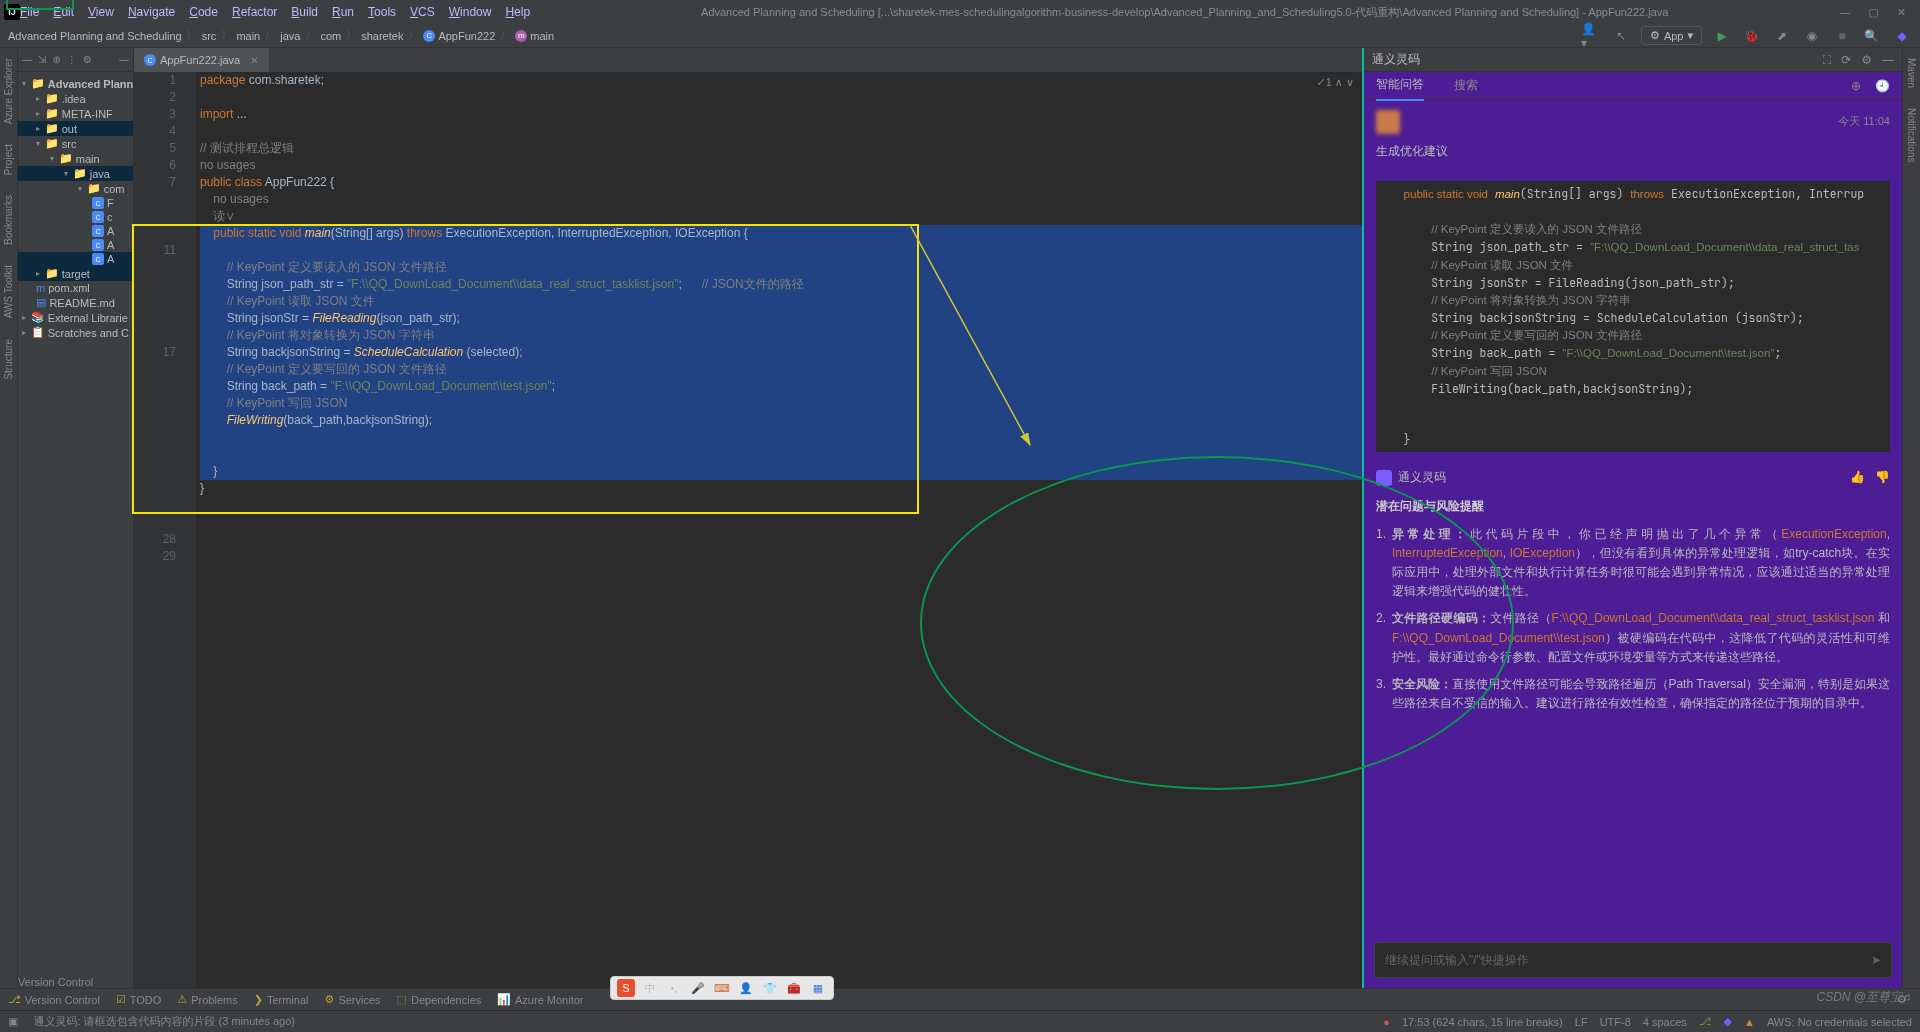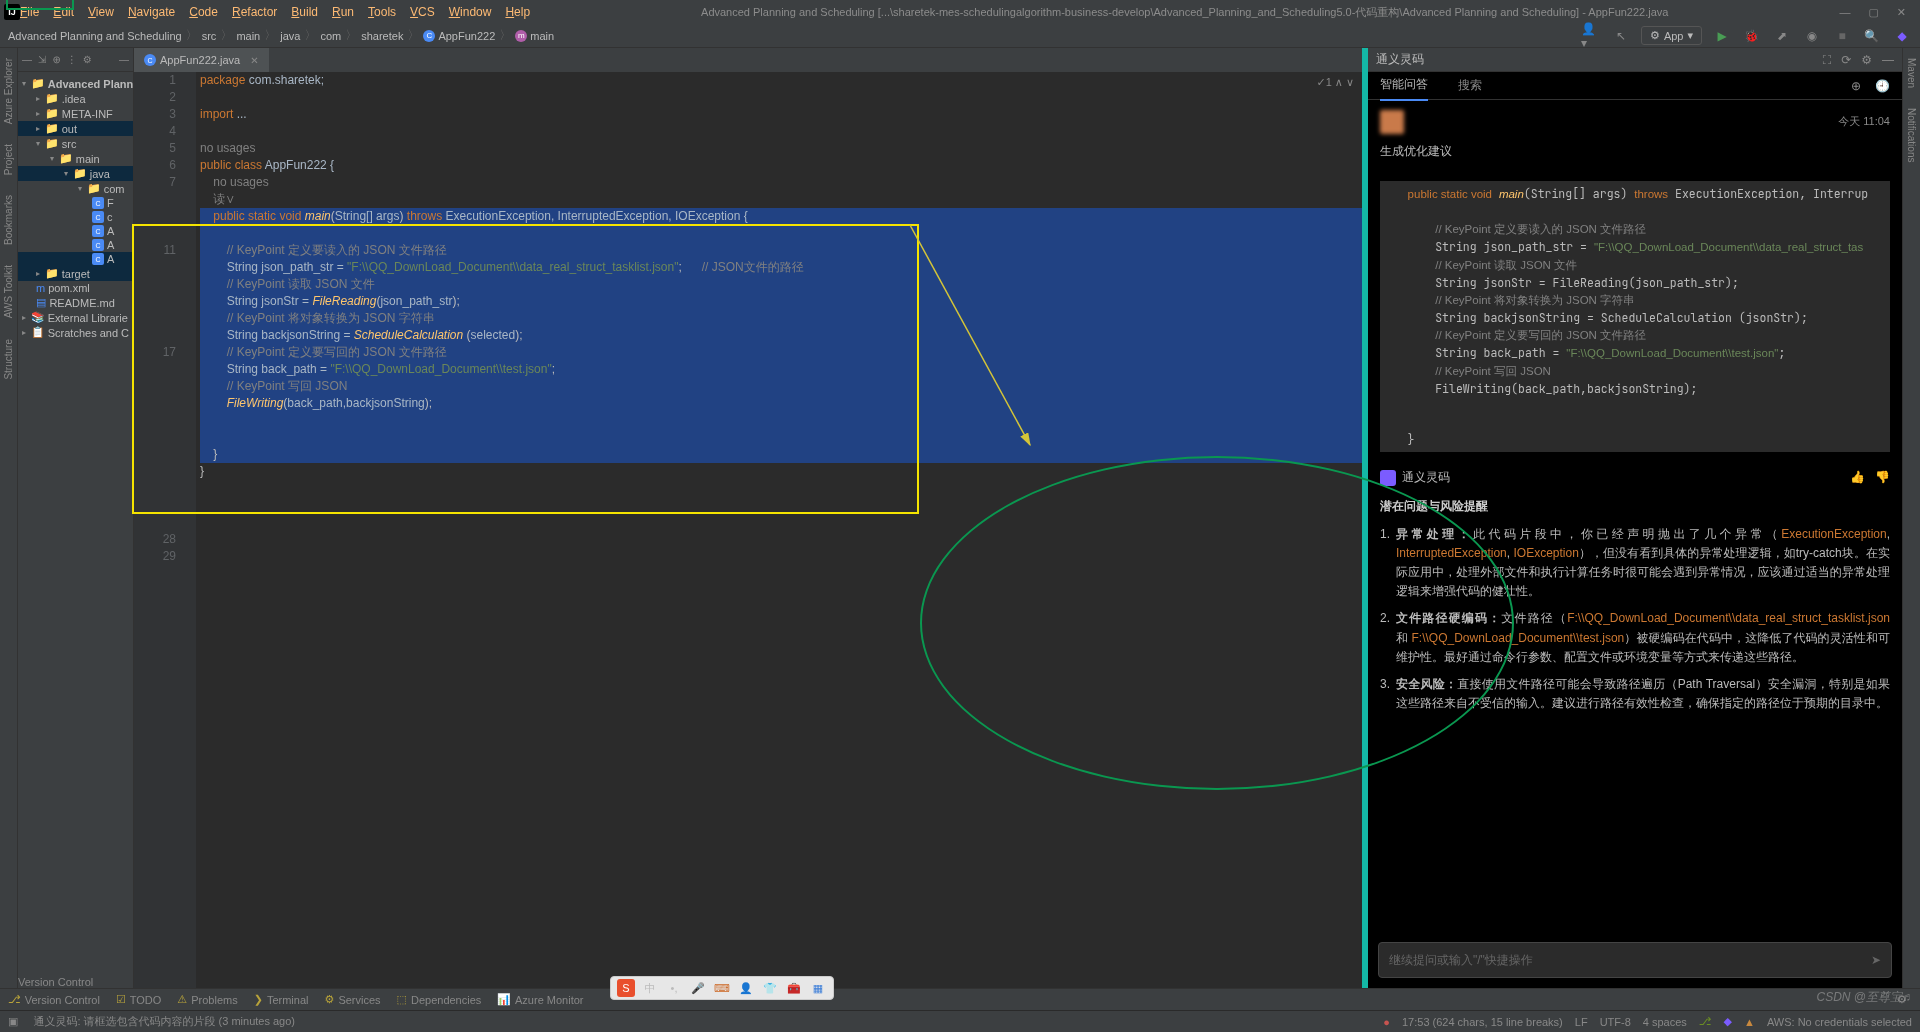--- a/index.html
+++ b/index.html
@@ -1,19 +1,19 @@
 <!DOCTYPE html>
 <html><head>
 <meta charset="utf-8">
 <style>
 * { margin:0; padding:0; box-sizing:border-box; font-family:"Segoe UI",Arial,sans-serif; }
 body { background:#2b2b2b; color:#bbb; font-size:12px; overflow:hidden; width:1920px; height:1032px; position:relative; }
 .titlebar { height:24px; background:#3c3f41; display:flex; align-items:center; padding:0 4px; }
 .titlebar .logo { width:16px; height:16px; background:#000; border-radius:2px; margin-right:0; display:flex; align-items:center; justify-content:center; color:#fff; font-size:9px; font-weight:bold; }
-.menu { display:flex; gap:14px; color:#fdba74; font-size:12px; }
+.menu { display:flex; gap:14px; color:#c4b5fd; font-size:12px; }
 .menu span u { text-decoration:underline; }
 .title-text { flex:1; text-align:center; color:#8c8c8c; font-size:11px; }
 .winbtns { display:flex; gap:18px; padding-right:10px; color:#888; font-size:11px; }
 .breadcrumb { height:24px; background:#3c3f41; display:flex; align-items:center; padding:0 8px; border-bottom:1px solid #323232; }
 .breadcrumb .crumb { color:#bbb; font-size:11px; display:flex; align-items:center; }
 .breadcrumb .sep { color:#666; margin:0 4px; }
 .breadcrumb .badge-c { width:12px; height:12px; border-radius:50%; background:#4a8af4; color:#fff; font-size:8px; display:inline-flex; align-items:center; justify-content:center; margin-right:3px; }
 .breadcrumb .badge-m { width:12px; height:12px; border-radius:50%; background:#b05ea9; color:#fff; font-size:8px; display:inline-flex; align-items:center; justify-content:center; margin-right:3px; }
 .toolbar-right { margin-left:auto; display:flex; align-items:center; gap:10px; }
 .run-config { background:#3c3f41; border:1px solid #555; border-radius:3px; padding:2px 8px; font-size:11px; display:flex; align-items:center; gap:4px; }
@@ -53,21 +53,21 @@
 .code-line { white-space:pre; height:17px; }
 .sel-bg { background:#214283; }
 .kw { color:#cc7832; }
 .str { color:#6a8759; }
 .com { color:#808080; }
 .ident { color:#a9b7c6; }
 .fn { color:#ffc66d; font-style:italic; }
 .yellow-box { position:absolute; border:2px solid #f5e400; pointer-events:none; }
 .green-box { position:absolute; border:2px solid #0a9750; pointer-events:none; }
 .green-ellipse { position:absolute; border:2px solid #0a9750; border-radius:50%; pointer-events:none; }
-.ai-panel { width:540px; background:#000000; border-left:6px solid #14b8a6; display:flex; flex-direction:column; }
+.ai-panel { width:540px; background:#4c1d95; border-left:2px solid #14b8a6; display:flex; flex-direction:column; }
 .ai-header { height:24px; background:#3c3f41; display:flex; align-items:center; padding:0 8px; border-bottom:1px solid #323232; }
 .ai-title { font-size:12px; color:#bbb; }
 .ai-header .icons { margin-left:auto; display:flex; gap:10px; color:#888; }
 .ai-tabs { height:28px; display:flex; align-items:center; padding:0 12px; gap:30px; border-bottom:1px solid #323232; }
 .ai-tab { font-size:12px; color:#888; padding:6px 0; }
 .ai-tab.active { color:#bbb; border-bottom:2px solid #4a8af4; }
 .ai-tab-icons { margin-left:auto; display:flex; gap:14px; color:#888; }
 .ai-body { flex:1; overflow:hidden; padding:10px 12px; font-size:12px; line-height:1.6; }
 .msg-user { display:flex; align-items:center; gap:8px; margin-bottom:8px; }
 .avatar { width:24px; height:24px; background:#c97a4a; border-radius:2px; filter:blur(2px); }
@@ -237,20 +237,21 @@
           <div style="height: 17px;">28</div>
           <div style="height: 17px;">29</div>
         </div>
       <div class="gutter-2"></div>
       <div class="code" id="code">
         <div style="position:absolute;right:8px;top:2px;color:#888;font-size:11px">✓1 ∧ ∨</div>
       <div class="code-line"><span class="kw">package</span> <span class="ident">com.sharetek;</span></div>
           <div class="code-line"> </div>
           <div class="code-line"><span class="kw">import</span> <span class="ident">...</span></div>
           <div class="code-line"> </div>
+          <div class="code-line"><span class="com">// 测试排程总逻辑</span></div>
           <div class="code-line"><span class="com">no usages</span></div>
           <div class="code-line"><span class="kw">public class</span> <span class="ident">AppFun222 {</span></div>
           <div class="code-line">    <span class="com">no usages</span></div>
           <div class="code-line">    <span class="com">读∨</span></div>
           <div class="code-line sel-bg">    <span class="kw">public static</span> <span class="kw">void</span> <span class="fn">main</span>(<span class="ident">String[] args</span>) <span class="kw">throws</span> <span class="ident">ExecutionException, InterruptedException, IOException {</span></div>
           <div class="code-line sel-bg"> </div>
           <div class="code-line sel-bg">        <span class="com">// KeyPoint 定义要读入的 JSON 文件路径</span></div>
           <div class="code-line sel-bg">        <span class="ident">String json_path_str = </span><span class="str">"F:\\QQ_DownLoad_Document\\data_real_struct_tasklist.json"</span>;      <span class="com">// JSON文件的路径</span></div>
           <div class="code-line sel-bg">        <span class="com">// KeyPoint 读取 JSON 文件</span></div>
           <div class="code-line sel-bg">        <span class="ident">String jsonStr = </span><span class="fn">FileReading</span>(<span class="ident">json_path_str</span>);</div>

